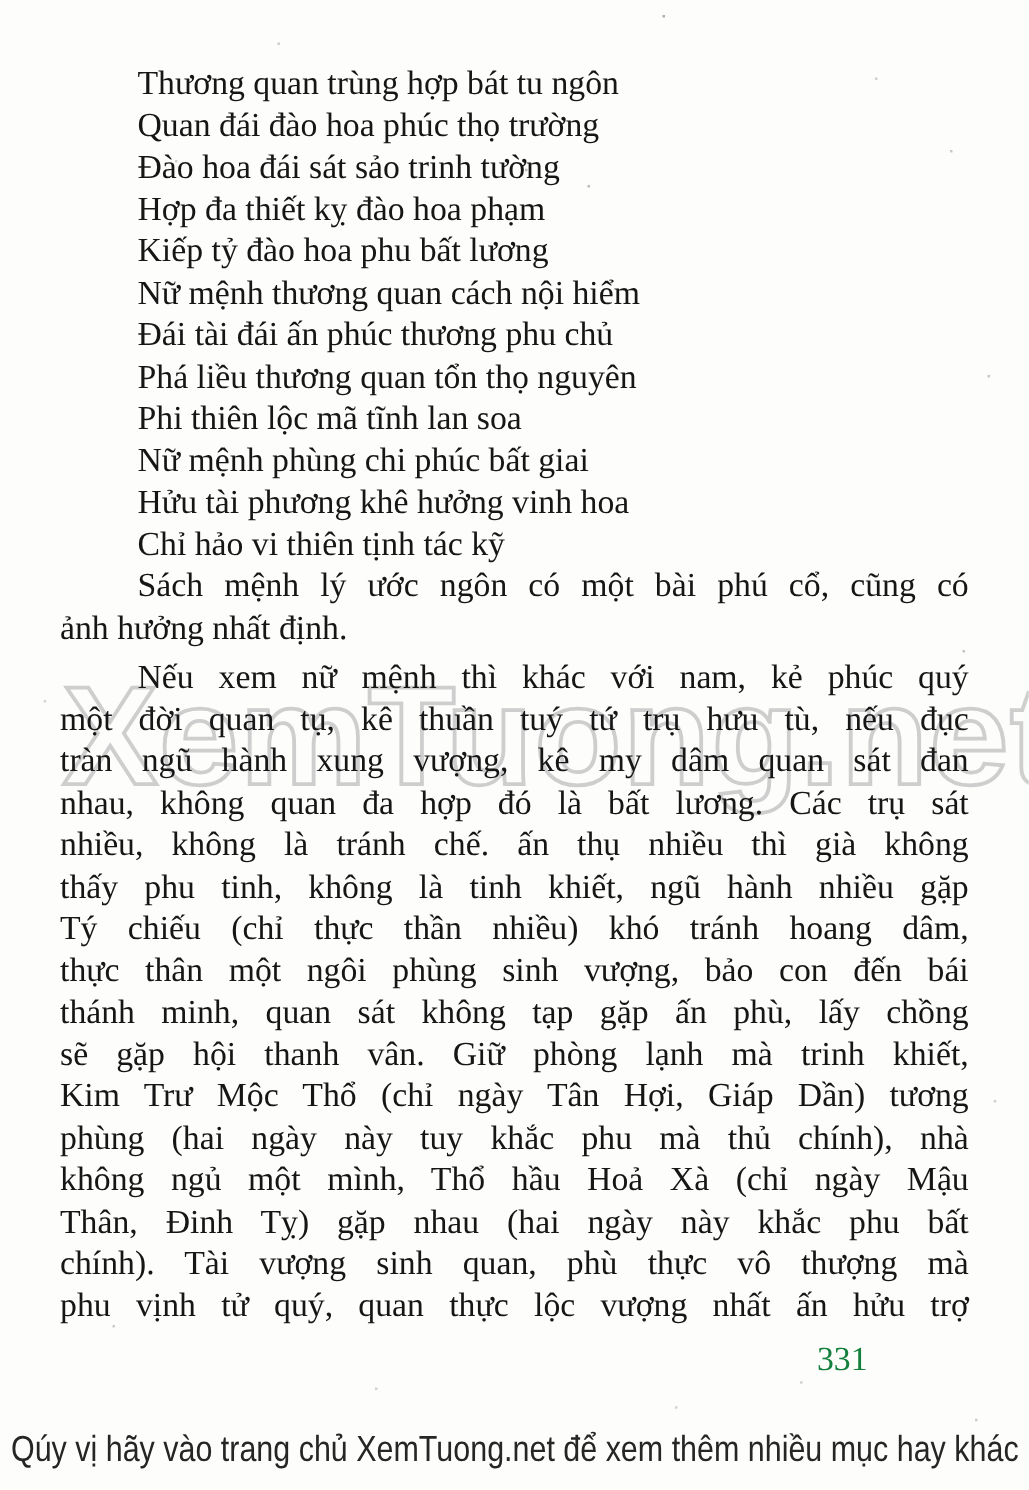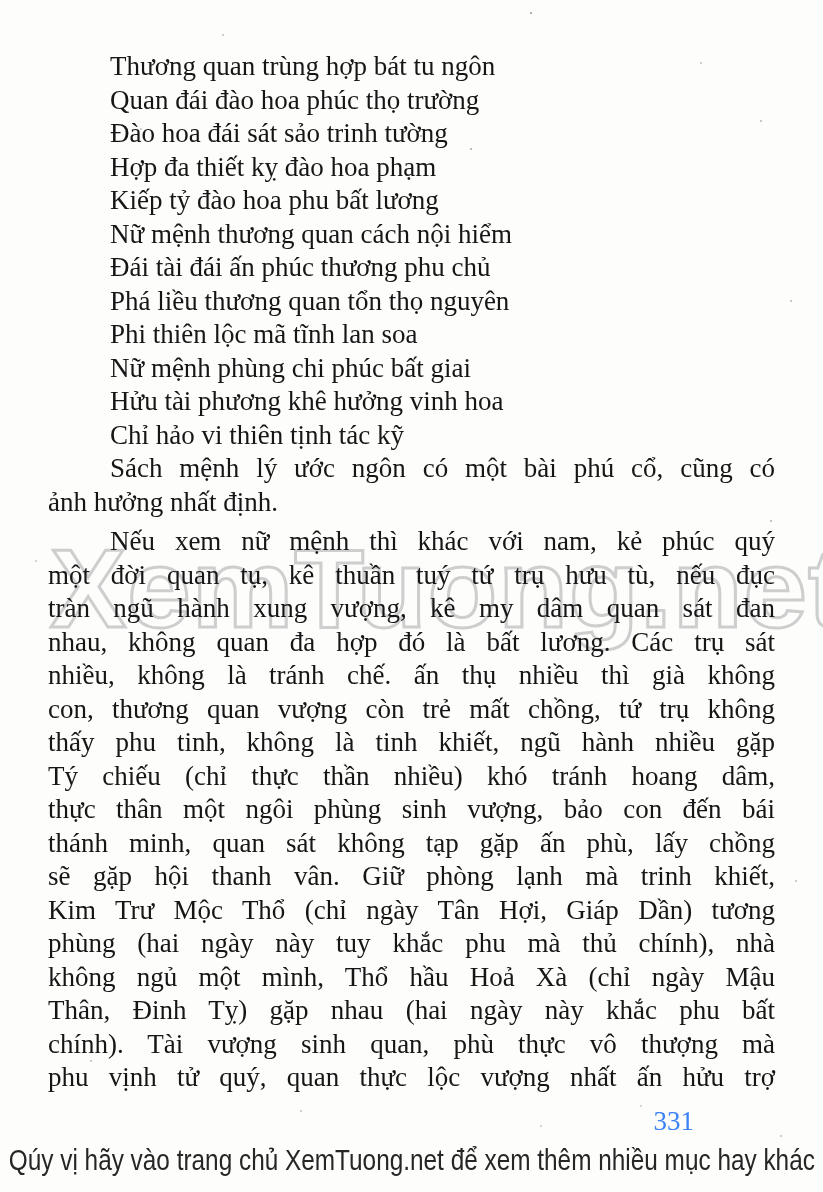--- a/index.html
+++ b/index.html
@@ -44,21 +44,21 @@
     font-size:27px; line-height:33.5px;
   }
   .poem { padding-left:62px; }
   .poem-line { white-space:nowrap; }
   .body-line { text-align:justify; text-align-last:justify; }
   .body-line.flush-left { text-align:right; text-align-last:left; }
   .body-line.indent { padding-left:62px; }
   .para-2 { margin-top:6px; }
   .page-number {
     margin-top:10px; text-align:right; padding-right:81px;
-    font-size:27px; color:#3b82f6;
+    font-size:27px; color:#15803d;
   }
   .footer {
     position:absolute; left:0; right:0; bottom:4px; z-index:2;
     height:44px; display:flex; align-items:flex-start; justify-content:center;
     background:#fdfdfc;
   }
   .footer-text {
     font-family:"Liberation Sans","DejaVu Sans",sans-serif;
     font-size:29px; font-weight:500; color:#262626; white-space:nowrap;
     transform:scaleX(0.84); transform-origin:center;
@@ -93,21 +93,20 @@
       <div class="body-line indent">Sách mệnh lý ước ngôn có một bài phú cổ, cũng có</div>
       <div class="body-line flush-left">ảnh hưởng nhất định.</div>
     </div>
 
     <div class="para para-2">
       <div class="body-line indent">Nếu xem nữ mệnh thì khác với nam, kẻ phúc quý</div>
       <div class="body-line">một đời quan tụ, kê thuần tuý tứ trụ hưu tù, nếu đục</div>
       <div class="body-line">tràn ngũ hành xung vượng, kê my dâm quan sát đan</div>
       <div class="body-line">nhau, không quan đa hợp đó là bất lương. Các trụ sát</div>
       <div class="body-line">nhiều, không là tránh chế. ấn thụ nhiều thì già không</div>
-      <div class="body-line">con, thương quan vượng còn trẻ mất chồng, tứ trụ không</div>
       <div class="body-line">thấy phu tinh, không là tinh khiết, ngũ hành nhiều gặp</div>
       <div class="body-line">Tý chiếu (chỉ thực thần nhiều) khó tránh hoang dâm,</div>
       <div class="body-line">thực thân một ngôi phùng sinh vượng, bảo con đến bái</div>
       <div class="body-line">thánh minh, quan sát không tạp gặp ấn phù, lấy chồng</div>
       <div class="body-line">sẽ gặp hội thanh vân. Giữ phòng lạnh mà trinh khiết,</div>
       <div class="body-line">Kim Trư Mộc Thổ (chỉ ngày Tân Hợi, Giáp Dần) tương</div>
       <div class="body-line">phùng (hai ngày này tuy khắc phu mà thủ chính), nhà</div>
       <div class="body-line">không ngủ một mình, Thổ hầu Hoả Xà (chỉ ngày Mậu</div>
       <div class="body-line">Thân, Đinh Tỵ) gặp nhau (hai ngày này khắc phu bất</div>
       <div class="body-line">chính). Tài vượng sinh quan, phù thực vô thượng mà</div>

